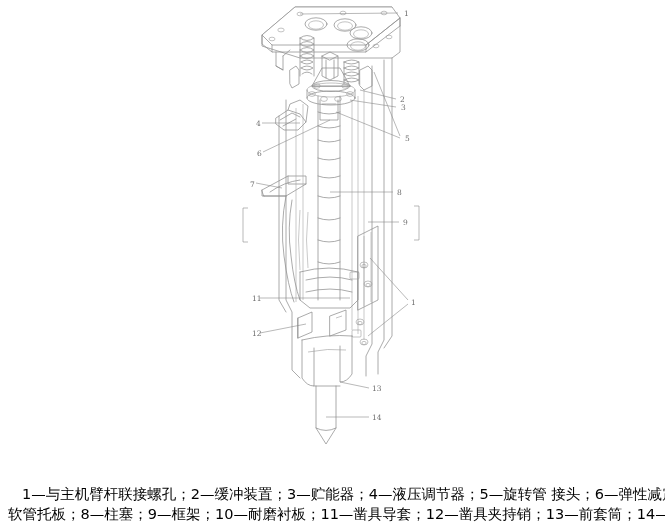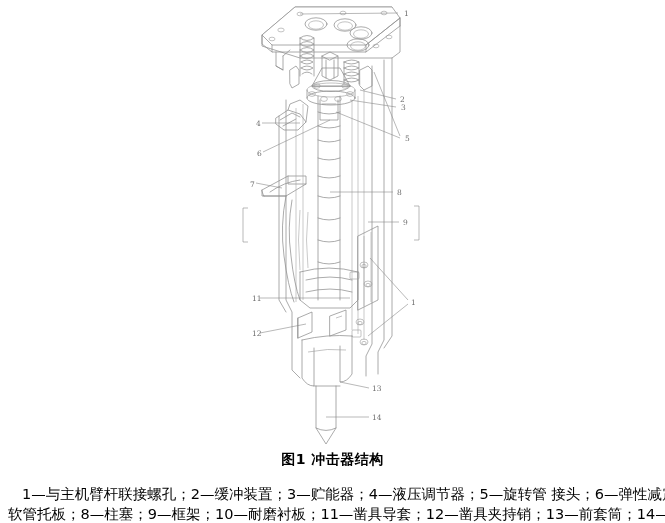--- a/index.html
+++ b/index.html
@@ -307,20 +307,19 @@
         <text class="leader-num" x="403" y="225">9</text>
         <text class="leader-num" x="411" y="305">1</text>
         <text class="leader-num" x="252" y="301">11</text>
         <text class="leader-num" x="252" y="336">12</text>
         <text class="leader-num" x="372" y="391">13</text>
         <text class="leader-num" x="372" y="420">14</text>
       </g>
     </svg>
   </div>
 
-  <div id="figure-title">图1 冲击器结构</div>
 
   <div id="legend-block">
     <div id="legend-line-1">1—与主机臂杆联接螺孔；2—缓冲装置；3—贮能器；4—液压调节器；5—旋转管 接头；6—弹性减震器;7—</div>
     <div id="legend-line-2">软管托板；8—柱塞；9—框架；10—耐磨衬板；11—凿具导套；12—凿具夹持销；13—前套筒；14—凿具</div>
   </div>
 
 </div>
 
 </body></html>

